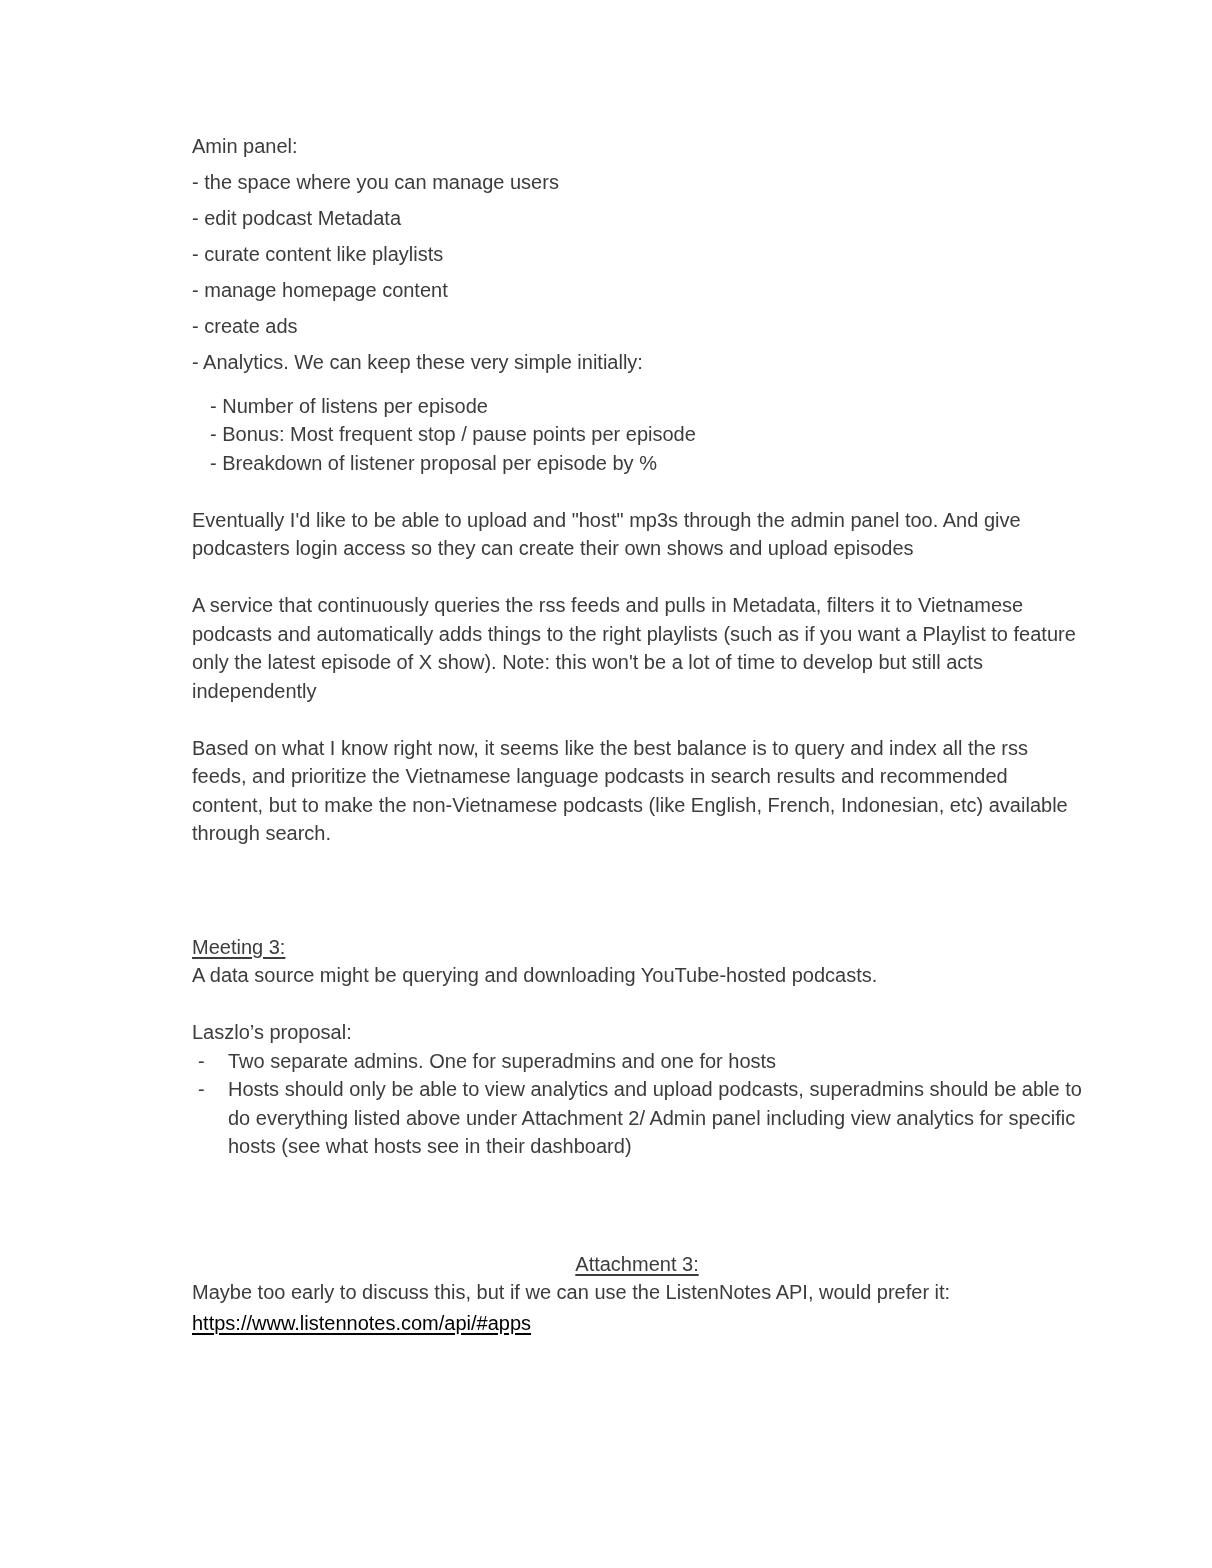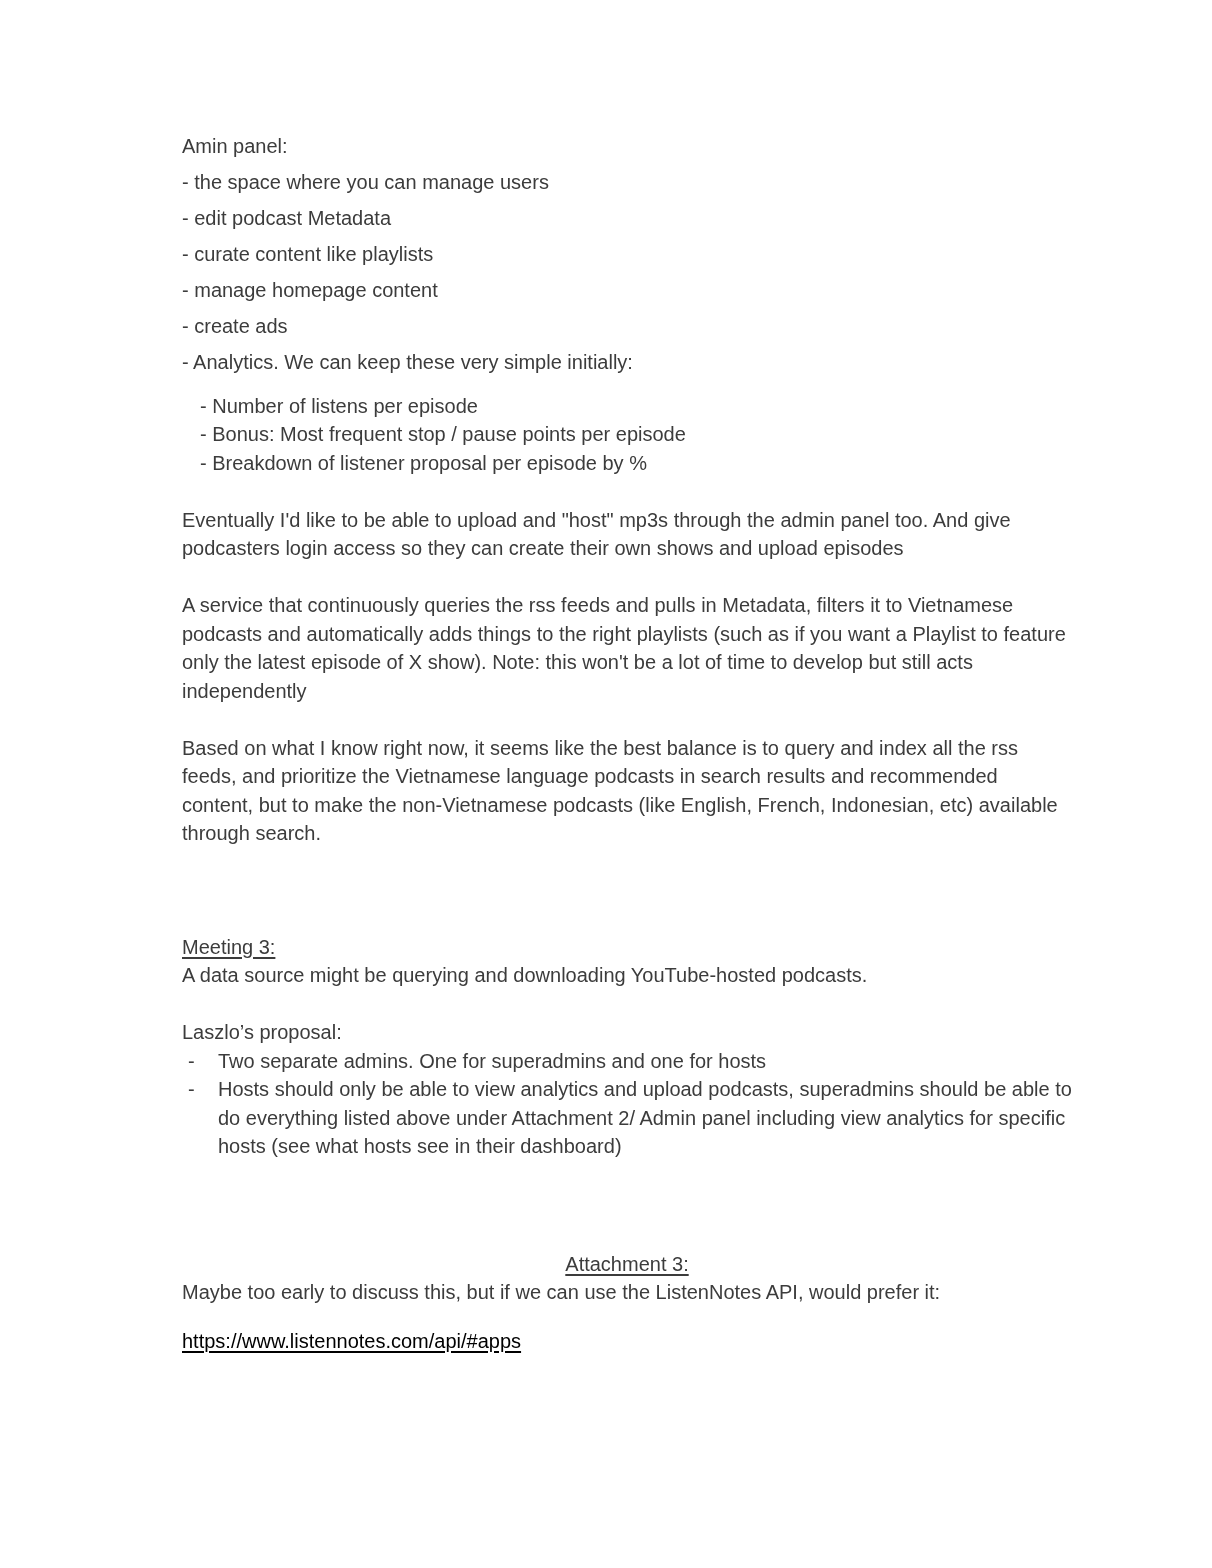--- a/index.html
+++ b/index.html
@@ -11,21 +11,21 @@
       width: 1212px;
       height: 1568px;
       position: relative;
       overflow: hidden;
       font-family: "Liberation Sans", sans-serif;
       color: #3c3c3c;
       font-size: 20px;
     }
     .page {
       position: absolute;
-      left: 182px;
+      left: 192px;
       top: 132px;
       width: 890px;
     }
     .line {
       line-height: 28.5px;
       white-space: pre-wrap;
     }
     .admin-heading { margin-bottom: 7.5px; }
     .admin-item { margin-bottom: 7.5px; }
     .sub-list { padding-left: 18px; }
@@ -93,18 +93,18 @@
     </li>
     <li class="dash-item">
       <span class="dash">-</span>
       <span>Hosts should only be able to view analytics and upload podcasts, superadmins should be able to do everything listed above under Attachment 2/ Admin panel including view analytics for specific hosts (see what hosts see in their dashboard)</span>
     </li>
   </ul>
 
   <div class="gap-xxl"></div>
 
   <div class="para underline" style="margin-top:4px;text-align:center;">Attachment 3:</div>
-  <div class="para" style="margin-bottom:20px;">Maybe too early to discuss this, but if we can use the ListenNotes API, would prefer it:</div>
+  <div class="para" style="margin-bottom:2px;">Maybe too early to discuss this, but if we can use the ListenNotes API, would prefer it:</div>
   <div class="para">
     <a class="link">https://www.listennotes.com/api/#apps</a>
   </div>
 
 </div>
 
 </body></html>

